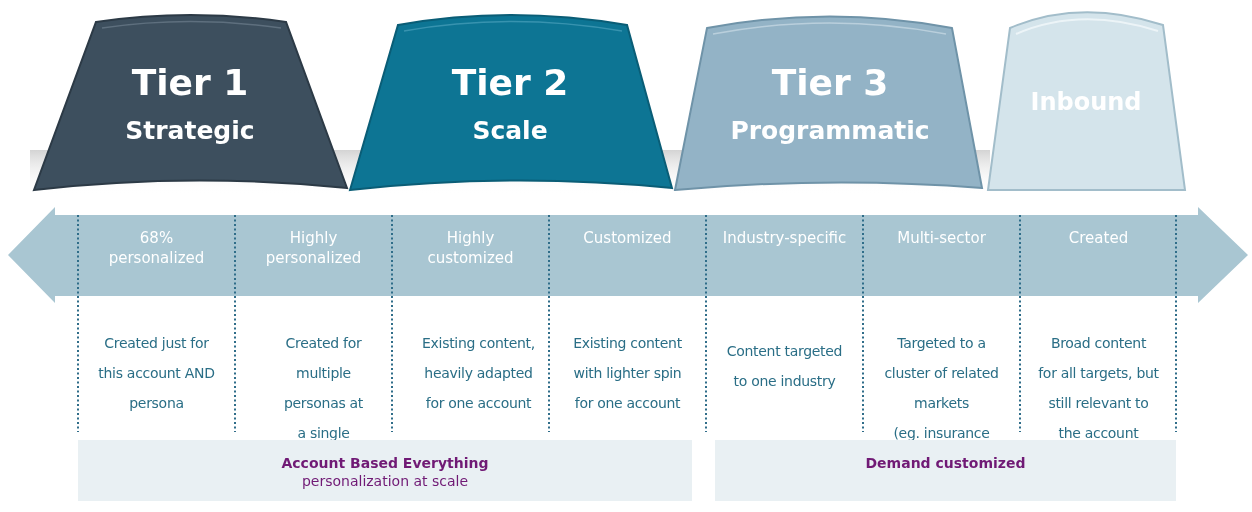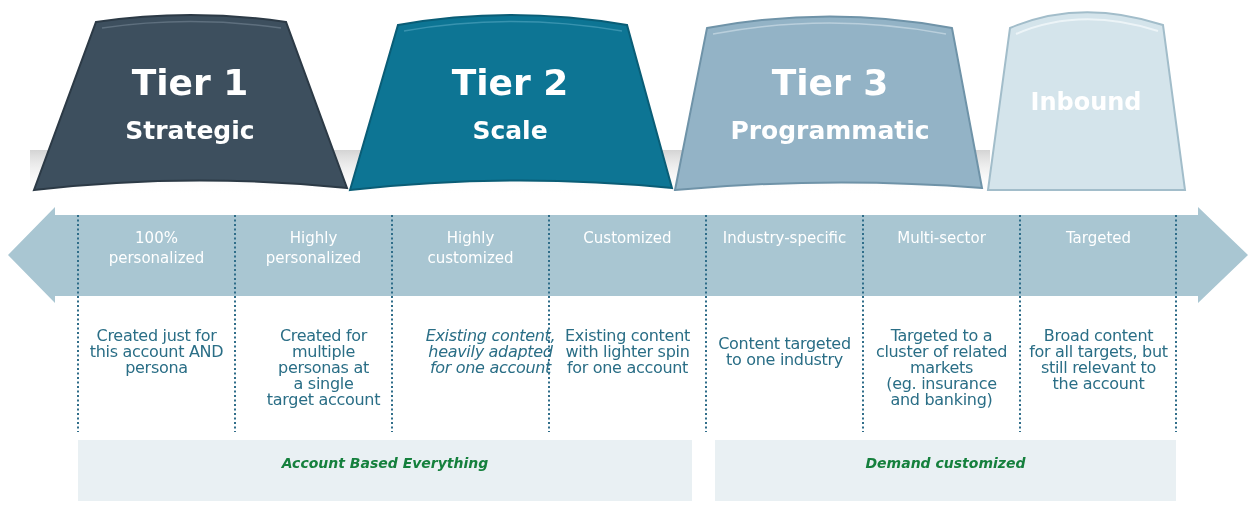--- a/index.html
+++ b/index.html
@@ -3,23 +3,23 @@
 <meta charset="utf-8">
 <style>
   html, body { margin: 0; padding: 0; background: #ffffff; }
   body { width: 1252px; height: 512px; position: relative; overflow: hidden;
          font-family: "Liberation Sans", sans-serif; }
   #stage { position: absolute; left: 0; top: 0; width: 1252px; height: 512px; }
   .tier-title { font-family: "DejaVu Sans", sans-serif; font-weight: bold; fill: #ffffff; }
   .band-label { position: absolute; top: 228px; width: 157px; text-align: center;
                 color: #ffffff; font-size: 15px; line-height: 20px; font-family: "DejaVu Sans", sans-serif; }
   .desc { position: absolute; top: 328px; width: 157px; text-align: center;
-          color: #2a6e86; font-size: 16px; line-height: 16px; font-family: "DejaVu Sans", sans-serif; letter-spacing: -0.3px; }
+          color: #2a6e86; font-size: 14px; line-height: 30px; font-family: "DejaVu Sans", sans-serif; letter-spacing: -0.3px; }
   .group-box { position: absolute; top: 440px; height: 61px; background: #e9f0f3;
-               text-align: center; color: #15803d; font-family: "DejaVu Sans", sans-serif; font-size: 14px; font-style: italic; }
+               text-align: center; color: #701a75; font-family: "DejaVu Sans", sans-serif; font-size: 14px; }
   .group-box .gt { font-weight: bold; margin-top: 14px; line-height: 18px; }
   .group-box .gs { line-height: 18px; }
   .pre-line { white-space: pre-line; }
 </style>
 </head>
 <body>
 
 <svg id="stage" width="1252" height="512" viewBox="0 0 1252 512" xmlns="http://www.w3.org/2000/svg">
   <defs>
     <linearGradient id="shadowGrad" x1="0" y1="0" x2="0" y2="1">
@@ -65,58 +65,59 @@
       <line x1="392" x2="392" y1="215" y2="432" stroke="#2f6d89" stroke-width="2" stroke-dasharray="2 2.5"></line>
       <line x1="549" x2="549" y1="215" y2="432" stroke="#2f6d89" stroke-width="2" stroke-dasharray="2 2.5"></line>
       <line x1="706" x2="706" y1="215" y2="432" stroke="#2f6d89" stroke-width="2" stroke-dasharray="2 2.5"></line>
       <line x1="863" x2="863" y1="215" y2="432" stroke="#2f6d89" stroke-width="2" stroke-dasharray="2 2.5"></line>
       <line x1="1020" x2="1020" y1="215" y2="432" stroke="#2f6d89" stroke-width="2" stroke-dasharray="2 2.5"></line>
       <line x1="1176" x2="1176" y1="215" y2="432" stroke="#2f6d89" stroke-width="2" stroke-dasharray="2 2.5"></line>
     </g>
 </svg>
 
 <div id="bandLabels">
-    <div class="band-label pre-line" style="left: 78px;">100%
+    <div class="band-label pre-line" style="left: 78px;">68%
 personalized</div>
     <div class="band-label pre-line" style="left: 235px;">Highly
 personalized</div>
     <div class="band-label pre-line" style="left: 392px;">Highly
 customized</div>
     <div class="band-label pre-line" style="left: 549px;">Customized</div>
     <div class="band-label pre-line" style="left: 706px;">Industry-specific</div>
     <div class="band-label pre-line" style="left: 863px;">Multi-sector</div>
-    <div class="band-label pre-line" style="left: 1020px;">Targeted</div>
+    <div class="band-label pre-line" style="left: 1020px;">Created</div>
   </div>
 
 <div id="descs">
     <div class="desc pre-line" style="left: 78px;">Created just for
 this account AND
 persona</div>
     <div class="desc pre-line" style="left: 245px;">Created for
 multiple
 personas at
 a single
 target account</div>
-    <div class="desc pre-line" style="left: 412px; font-style: italic;">Existing content,
+    <div class="desc pre-line" style="left: 400px;">Existing content,
 heavily adapted
 for one account</div>
     <div class="desc pre-line" style="left: 549px;">Existing content
 with lighter spin
 for one account</div>
     <div class="desc pre-line" style="left: 706px; margin-top: 8px;">Content targeted
 to one industry</div>
     <div class="desc pre-line" style="left: 863px; text-align: center;">Targeted to a
 cluster of related
 markets
 (eg. insurance
 and banking)</div>
     <div class="desc pre-line" style="left: 1020px;">Broad content
 for all targets, but
 still relevant to
 the account</div>
   </div>
 
 <div class="group-box" style="left:78px; width:614px;">
   <div class="gt">Account Based Everything</div>
+  <div class="gs">personalization at scale</div>
 </div>
 <div class="group-box" style="left:715px; width:461px;">
   <div class="gt">Demand customized</div>
 </div>
 
 </body></html>

